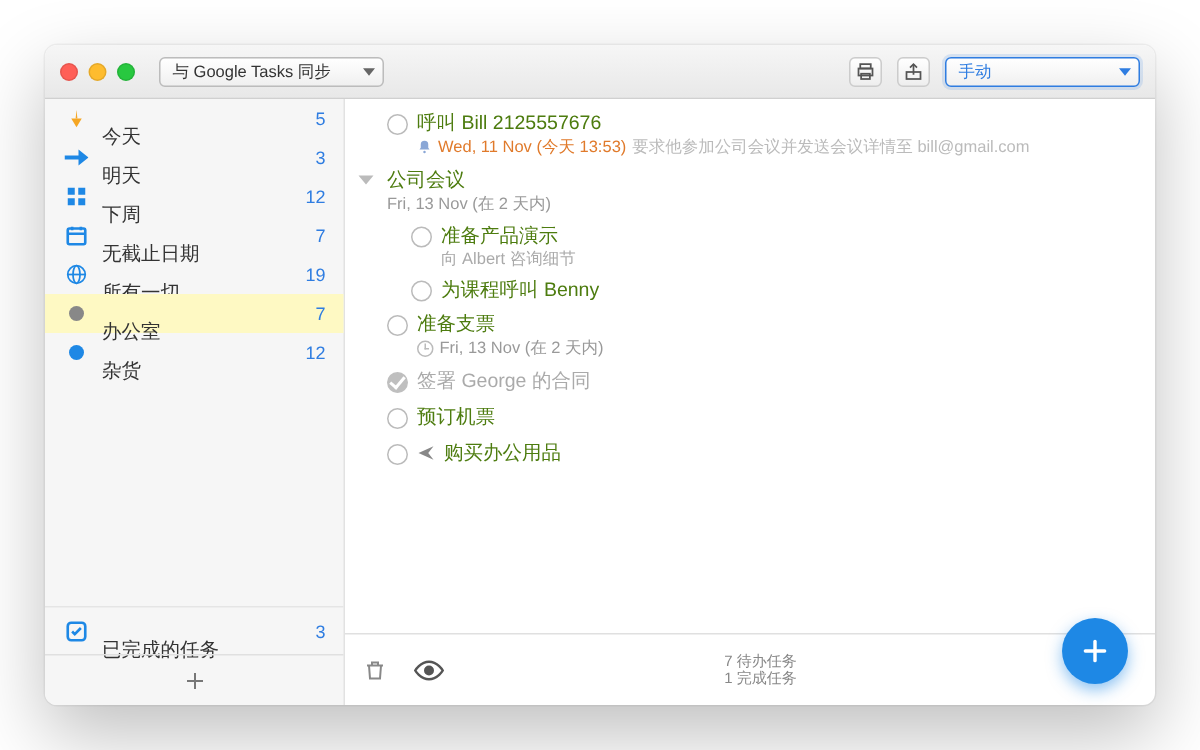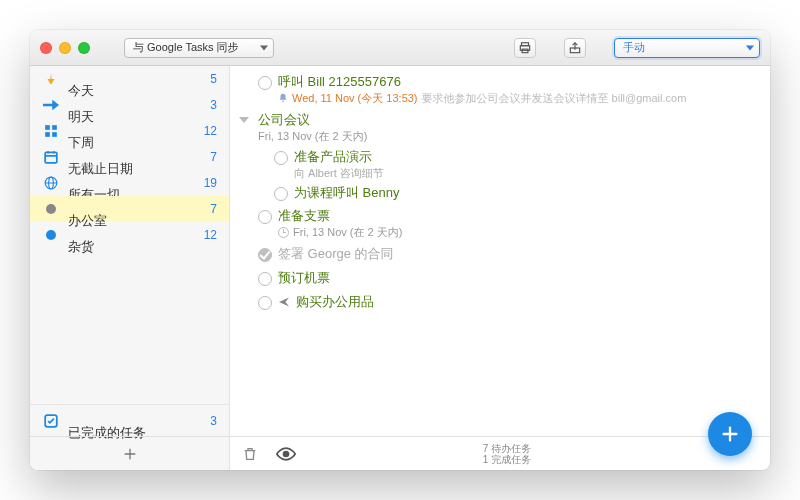--- a/index.html
+++ b/index.html
@@ -22,21 +22,21 @@
     flex-direction: column;
     overflow: hidden;
   }
   .titlebar {
     height: 36px;
     background: linear-gradient(#f6f6f6,#e8e8e8);
     border-bottom: 1px solid #d0d0d0;
     display: flex;
     align-items: center;
     padding: 0 10px;
-    gap: 28px;
+    gap: 10px;
   }
   .traffic { display: flex; gap: 7px; margin-right: 6px;}
   .dot { width: 12px; height: 12px; border-radius: 50%; box-shadow: inset 0 0 0 1px rgba(0,0,0,0.1);}
   .dot.red { background:#ff5f57;} .dot.yellow{background:#febc2e;} .dot.green{background:#28c840;}
   .select {
     height: 20px;
     border: 1px solid #bcbcbc;
     border-radius: 4px;
     background: linear-gradient(#fff,#f0f0f0);
     font-size: 11px;
@@ -100,21 +100,21 @@
   .task-sub { font-size:11px; color:#999; line-height:14px; display:flex; align-items:center; gap:4px; flex-wrap:wrap;}
   .task-sub .date-orange { color:#e07a2b; }
   .task-sub .bell { color:#8aa7d6; }
   .subtask-row { display:flex; align-items:flex-start; gap:6px; padding: 2px 12px 2px 44px;}
   .subtask-row .task-title { font-size:13px; }
   .subnote { font-size:11px; color:#aaa; padding-left: 44px; margin-left:20px; line-height:14px; margin-top:-2px; margin-bottom:2px;}
   .clockicon { width:11px;height:11px;border:1.3px solid #bbb;border-radius:50%; position:relative;}
   .clockicon::after{content:"";position:absolute;left:4px;top:1px;width:1px;height:4px;background:#bbb;}
   .clockicon::before{content:"";position:absolute;left:4px;top:4px;width:3px;height:1px;background:#bbb;}
   .main-footer {
-    height:34px; border-top:1px solid #e0e0e0;
+    height:48px; border-top:1px solid #e0e0e0;
     display:flex; align-items:center;
     padding: 0 12px;
     color:#777;
     gap:18px;
     justify-content:center;
   }
   .main-footer .stats { flex:1; text-align:center; font-size:10px; line-height:11px; color:#888;}
   .fab {
     position:absolute; right:18px; bottom:14px;
     width:44px;height:44px;border-radius:50%;
@@ -148,21 +148,21 @@
           <rect x="7" y="14" width="10" height="6"></rect>
         </svg>
     </div>
     <div class="tbicon">
       <svg width="14" height="14" viewBox="0 0 24 24" fill="none" stroke="#555" stroke-width="2">
           <path d="M12 3v12"></path>
           <path d="M8 7l4-4 4 4"></path>
           <rect x="4" y="12" width="16" height="8"></rect>
         </svg>
     </div>
-    <div class="select blue" style="width:146px">
+    <div class="select blue" style="width:130px">
       <span>手动</span>
       <span class="caret"></span>
     </div>
   </div>
 
   <div class="body">
     <div class="sidebar">
 
       <div class="side-item">
         <span class="ico">

